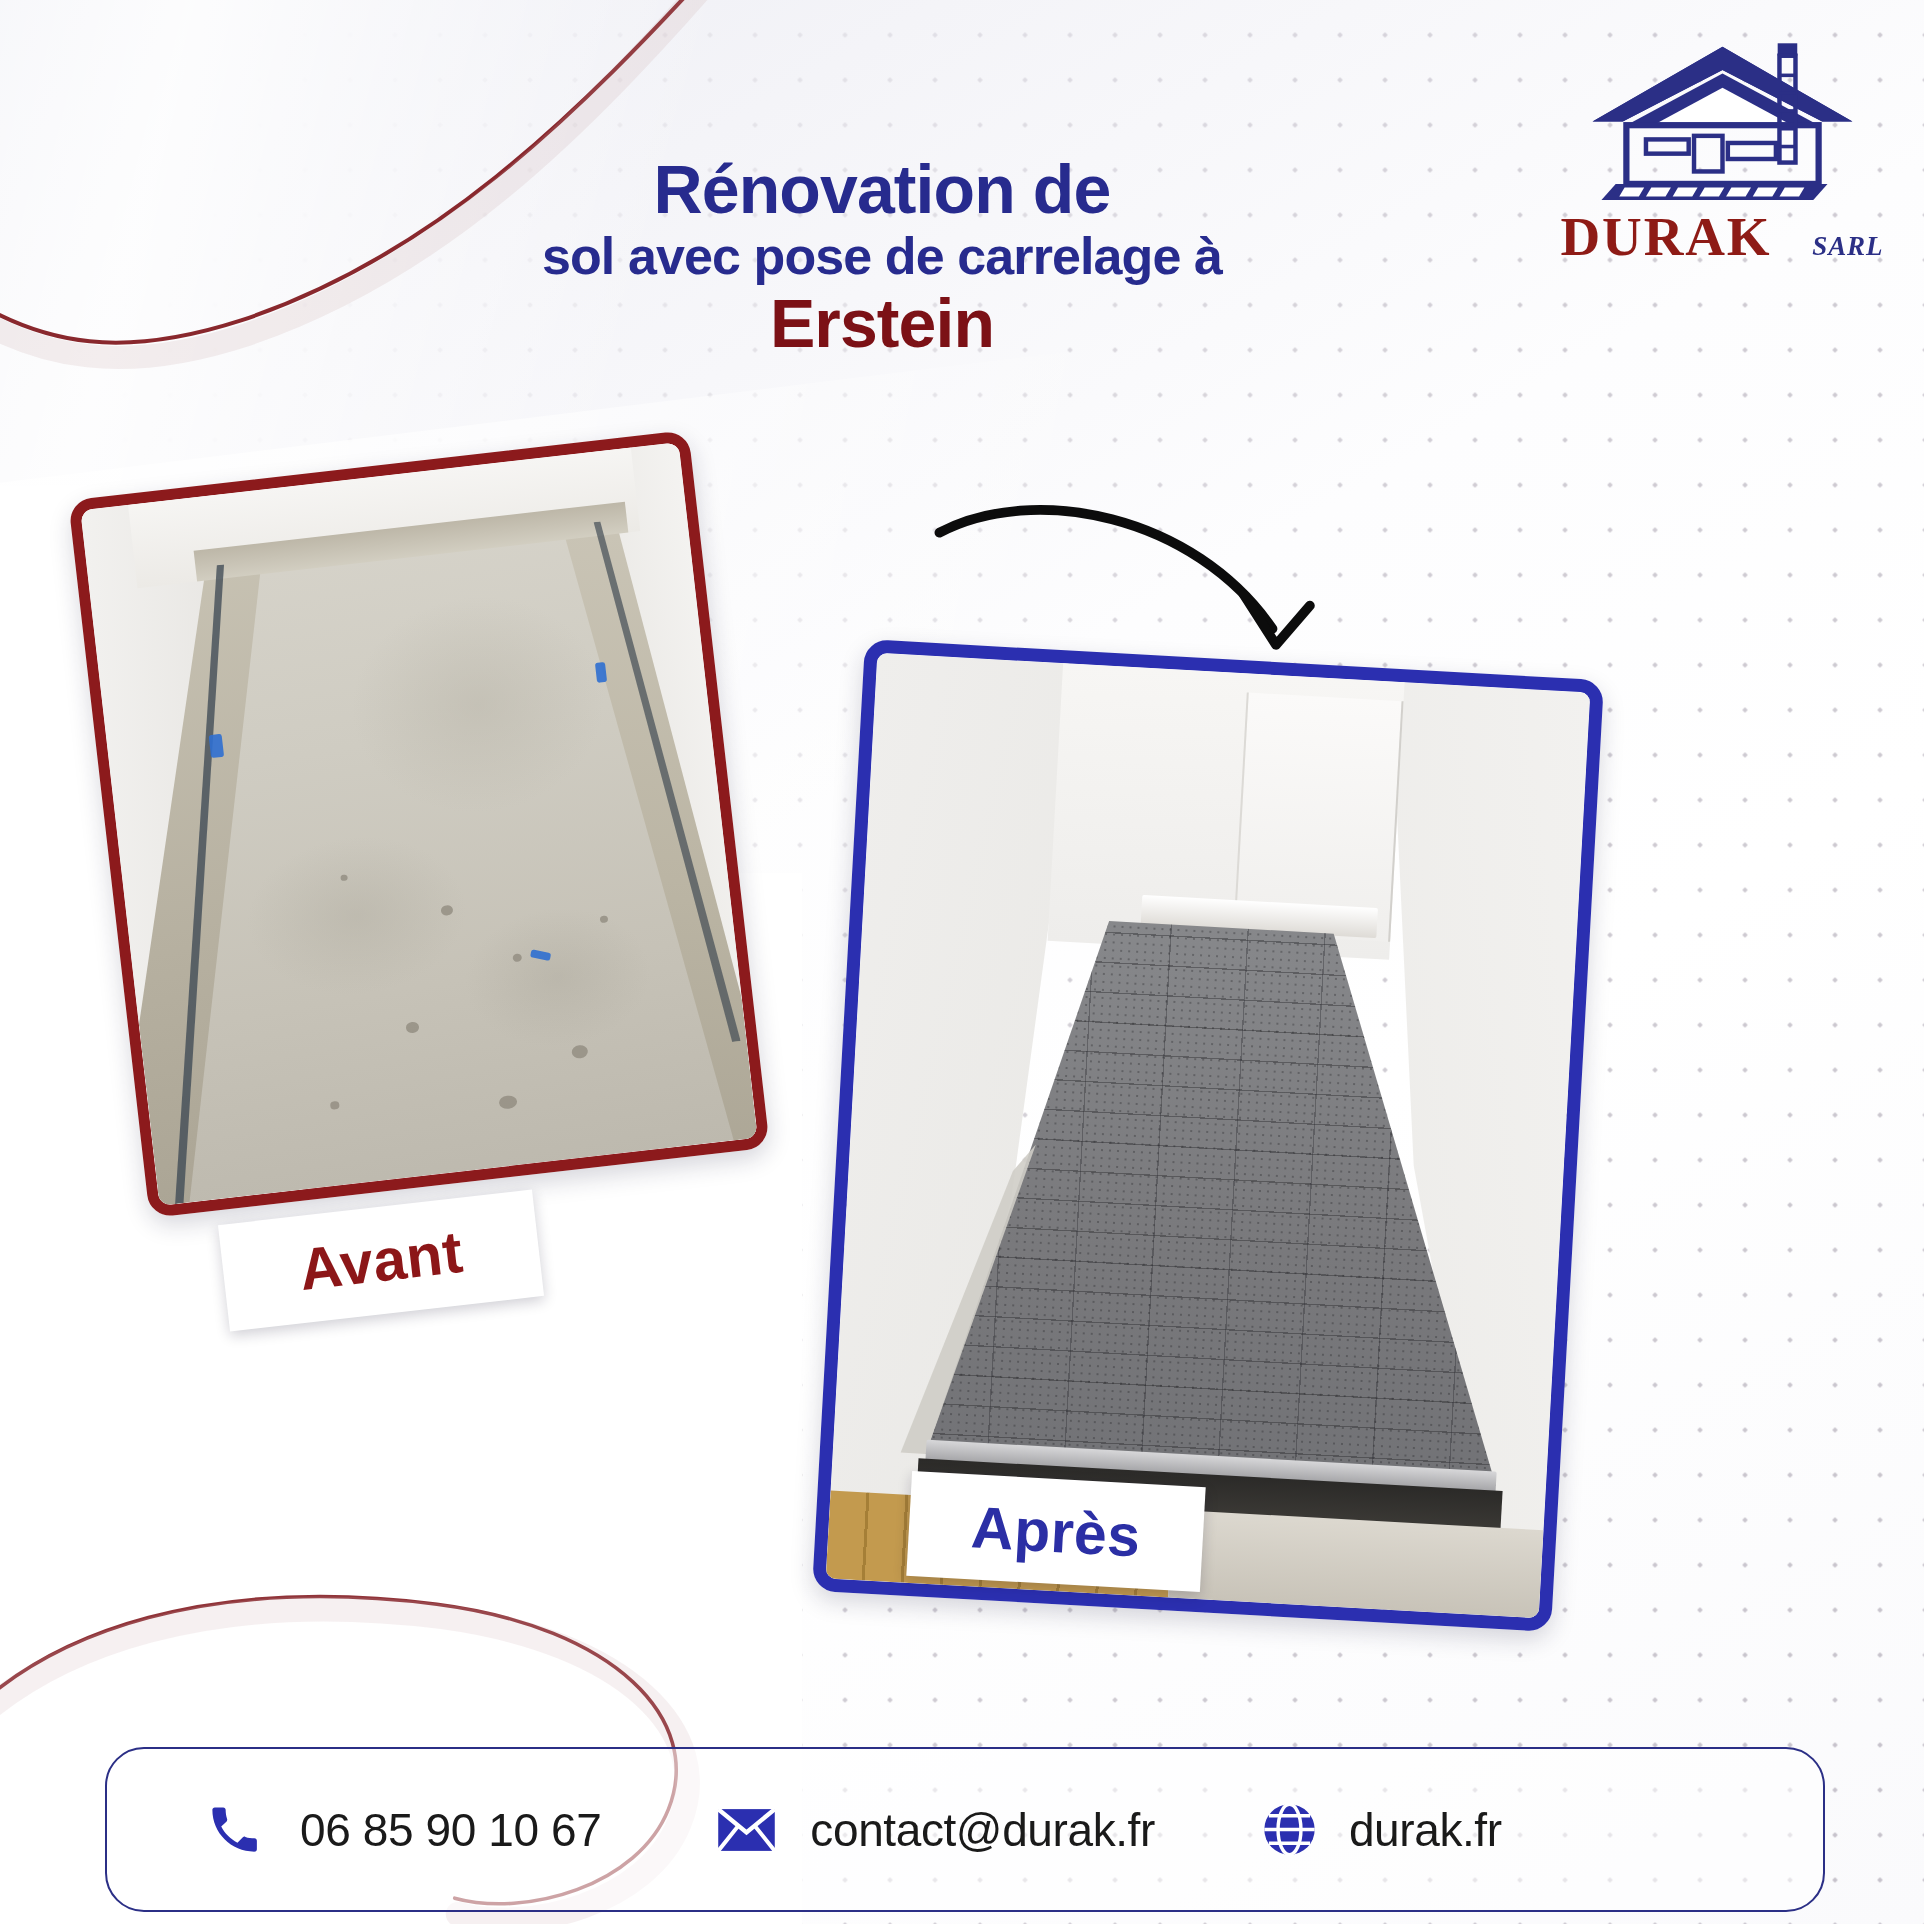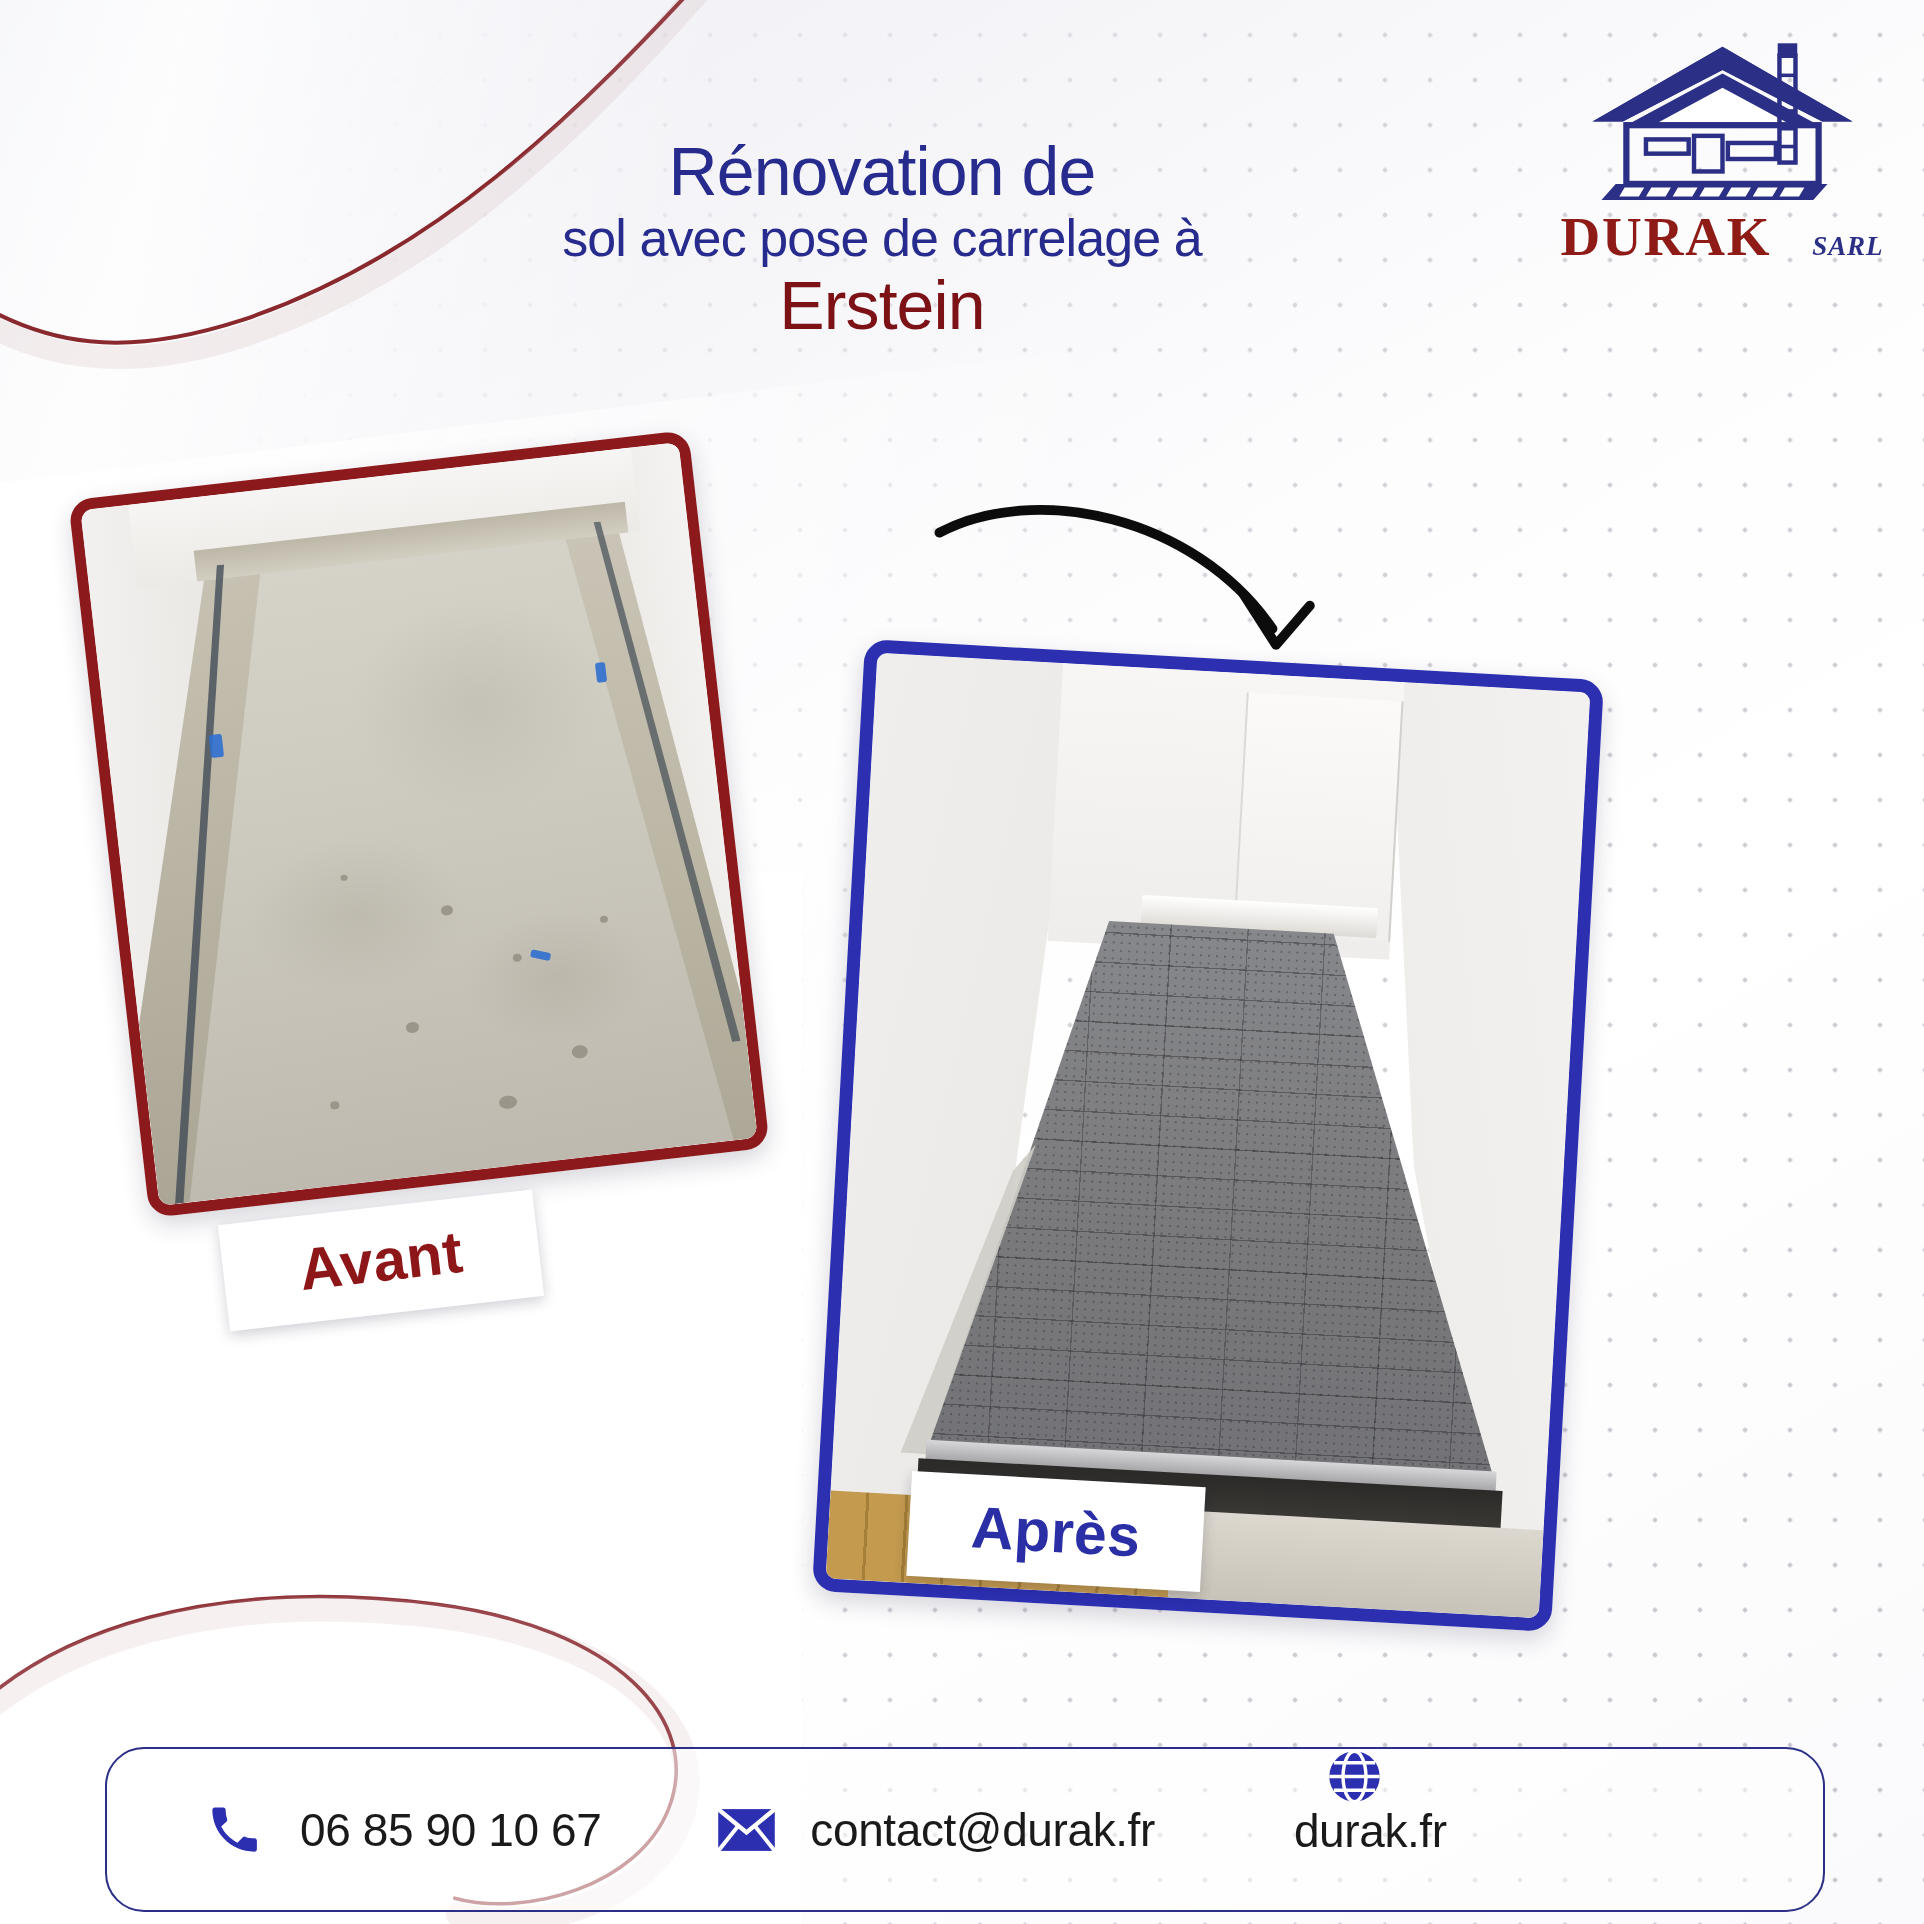--- a/index.html
+++ b/index.html
@@ -67,24 +67,24 @@
   }
   #logo .sarl{
     font-size:27px; font-weight:700; font-style:italic; letter-spacing:0.9px;
     color:#2b2f86;
     margin-left:32px;
   }
 
   
   #headline{
     position:absolute; z-index:5;
-    left:294px; top:133px; width:1176px;
+    left:294px; top:151px; width:1176px;
     text-align:center;
     line-height:1.12;
-    font-weight:400;
+    font-weight:700;
     letter-spacing:-0.9px;
   }
   #headline .l1, #headline .l2{ color:#272b8e; font-size:68px; display:block; }
   #headline .l2{ font-size:52px; }
   #headline .l3{ color:#7c1116; font-size:68px; display:block; }
 
   
   .photo-card{
     position:absolute; z-index:4;
     border-radius:23px;
@@ -203,21 +203,21 @@
   .fitem{ display:flex; align-items:center; height:100%; }
   .fitem .ico{ display:flex; align-items:center; justify-content:center; }
   .fitem .txt{
     color:#1a1a1a; font-size:46px; font-weight:400;
     font-family:"Liberation Sans", sans-serif; letter-spacing:-0.4px;
   }
   #f-phone{ margin-left:98px; }
   #f-phone .txt{ margin-left:36px; }
   #f-mail{ margin-left:116px; }
   #f-mail .txt{ margin-left:34px; }
-  #f-web{ margin-left:107px;flex-direction:column; }
+  #f-web{ margin-left:107px; }
   #f-web .txt{ margin-left:32px; }
 </style>
 </head>
 <body>
 
 <div id="bg">
   <div class="bg-base"></div>
   <div class="bg-dots"></div>
   <div class="bg-sheen-a"></div>
   <div class="bg-sheen-b"></div>

